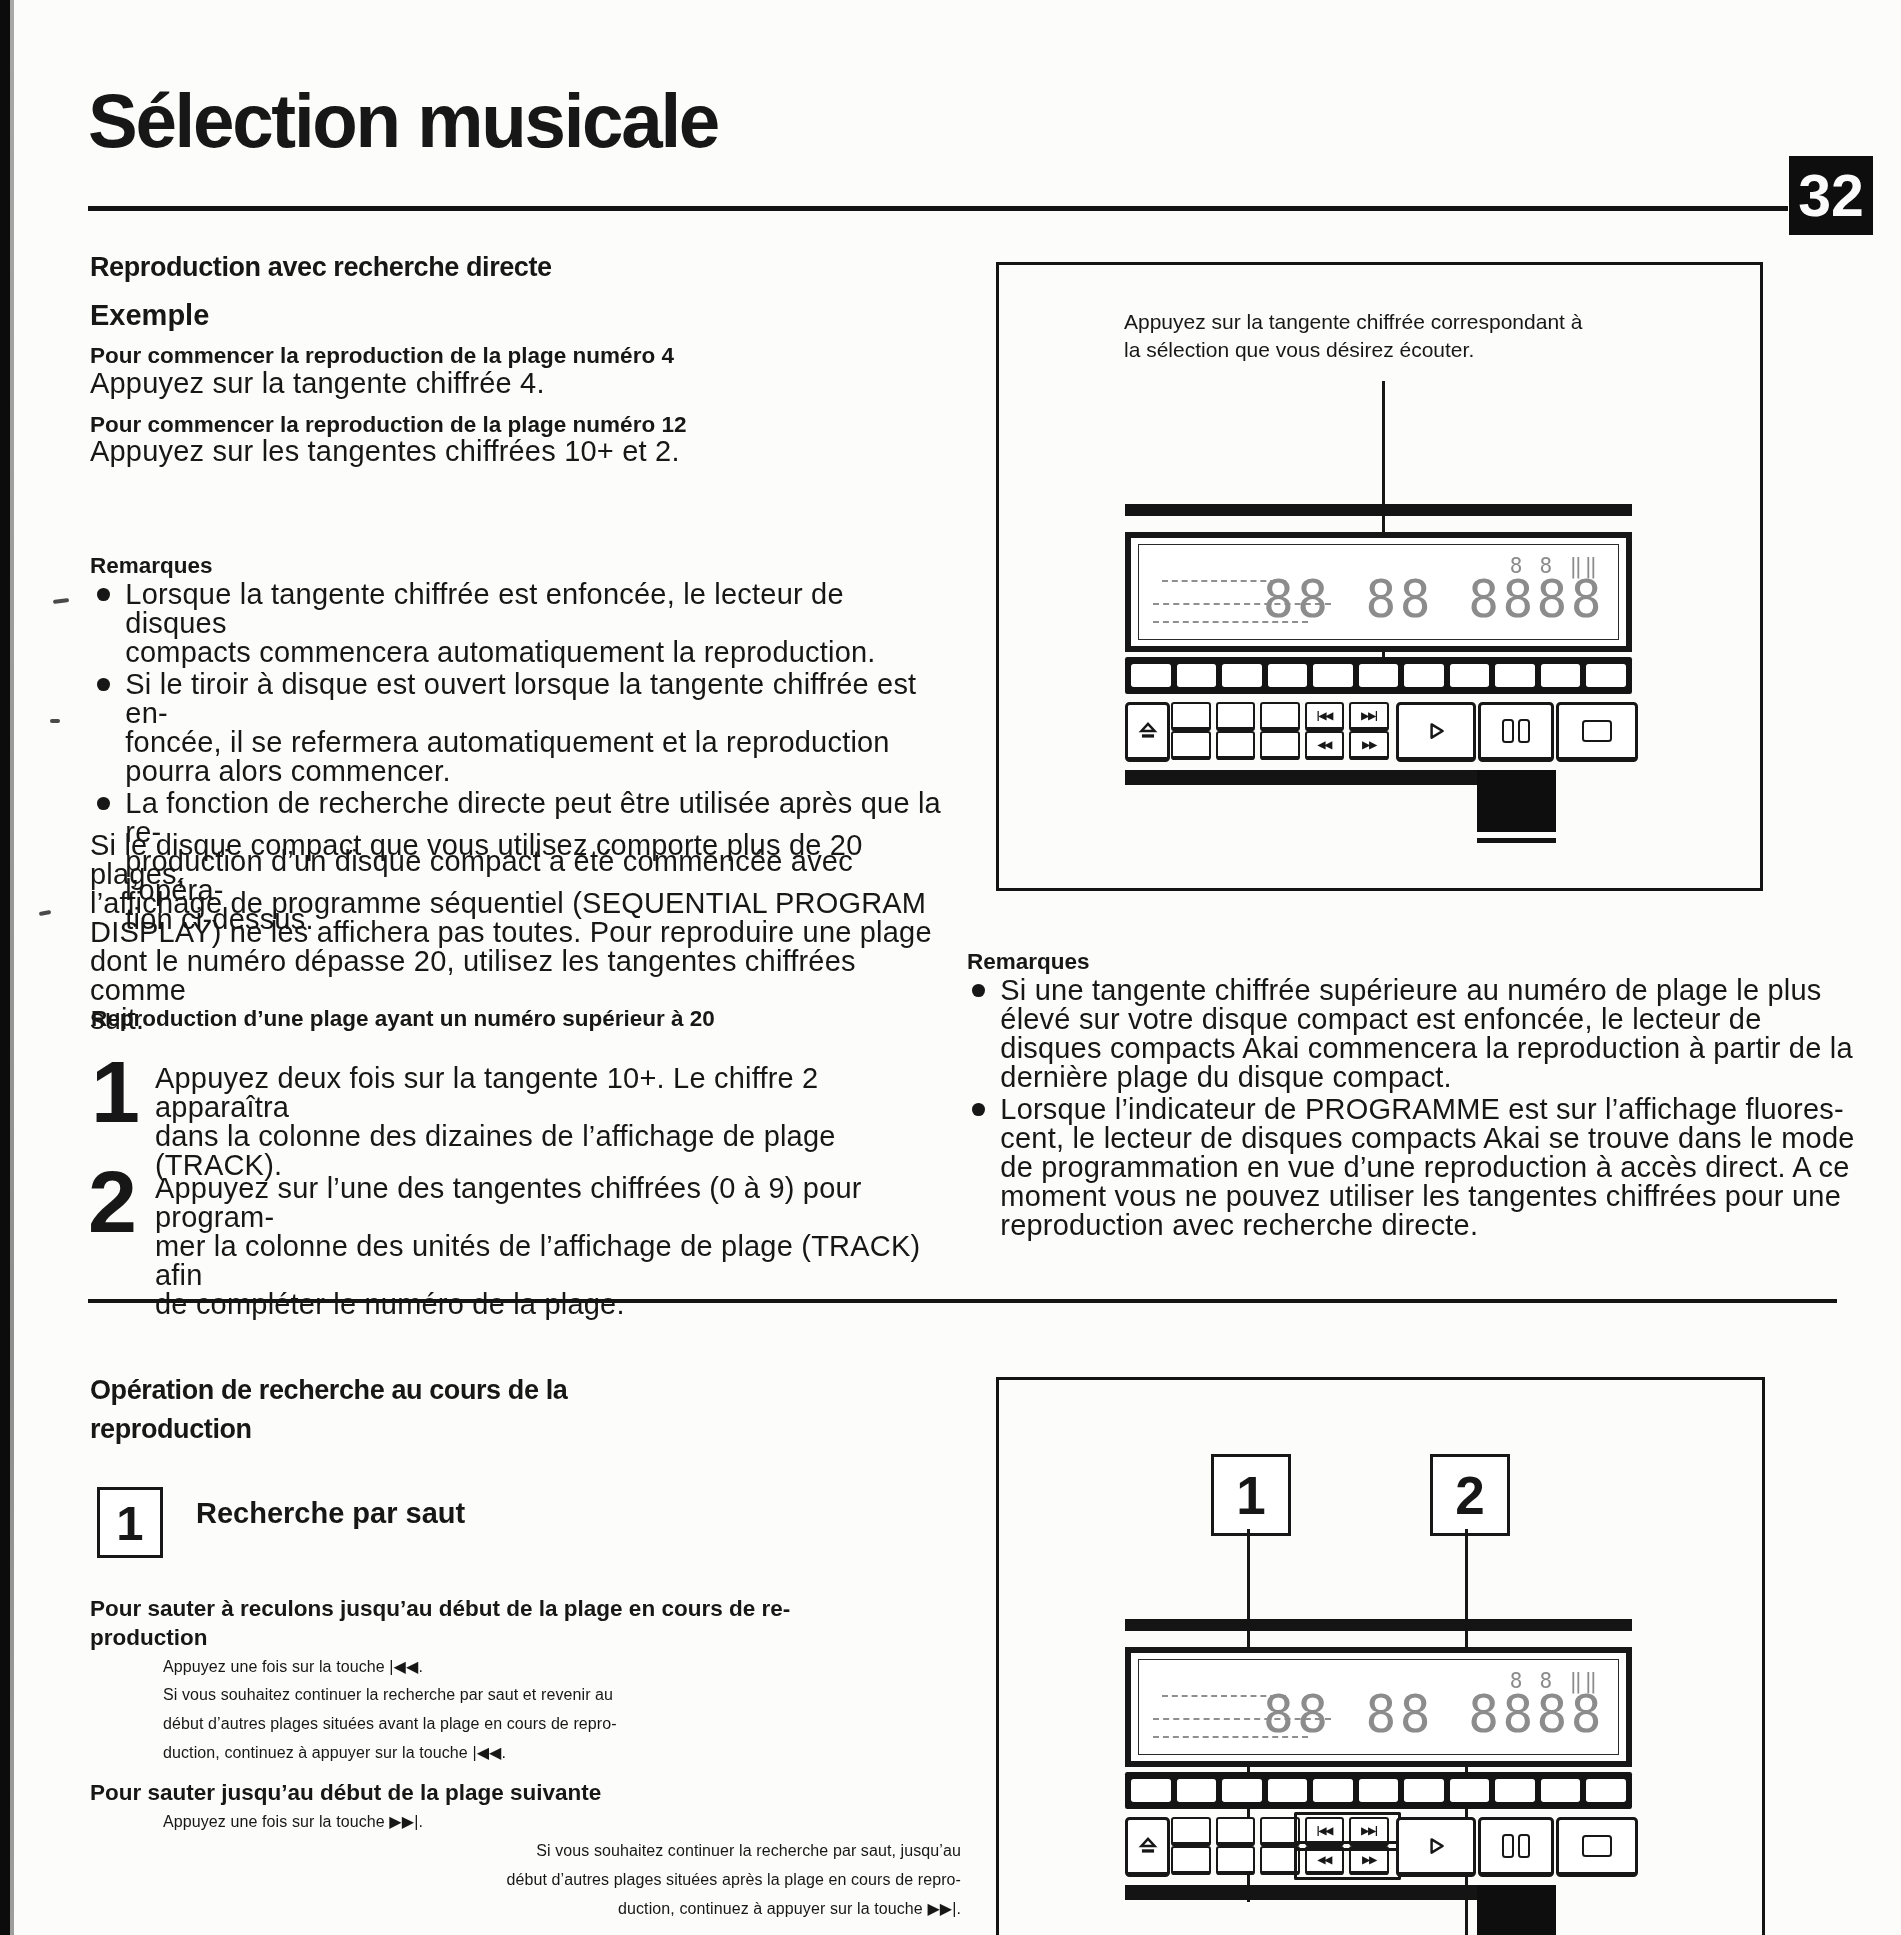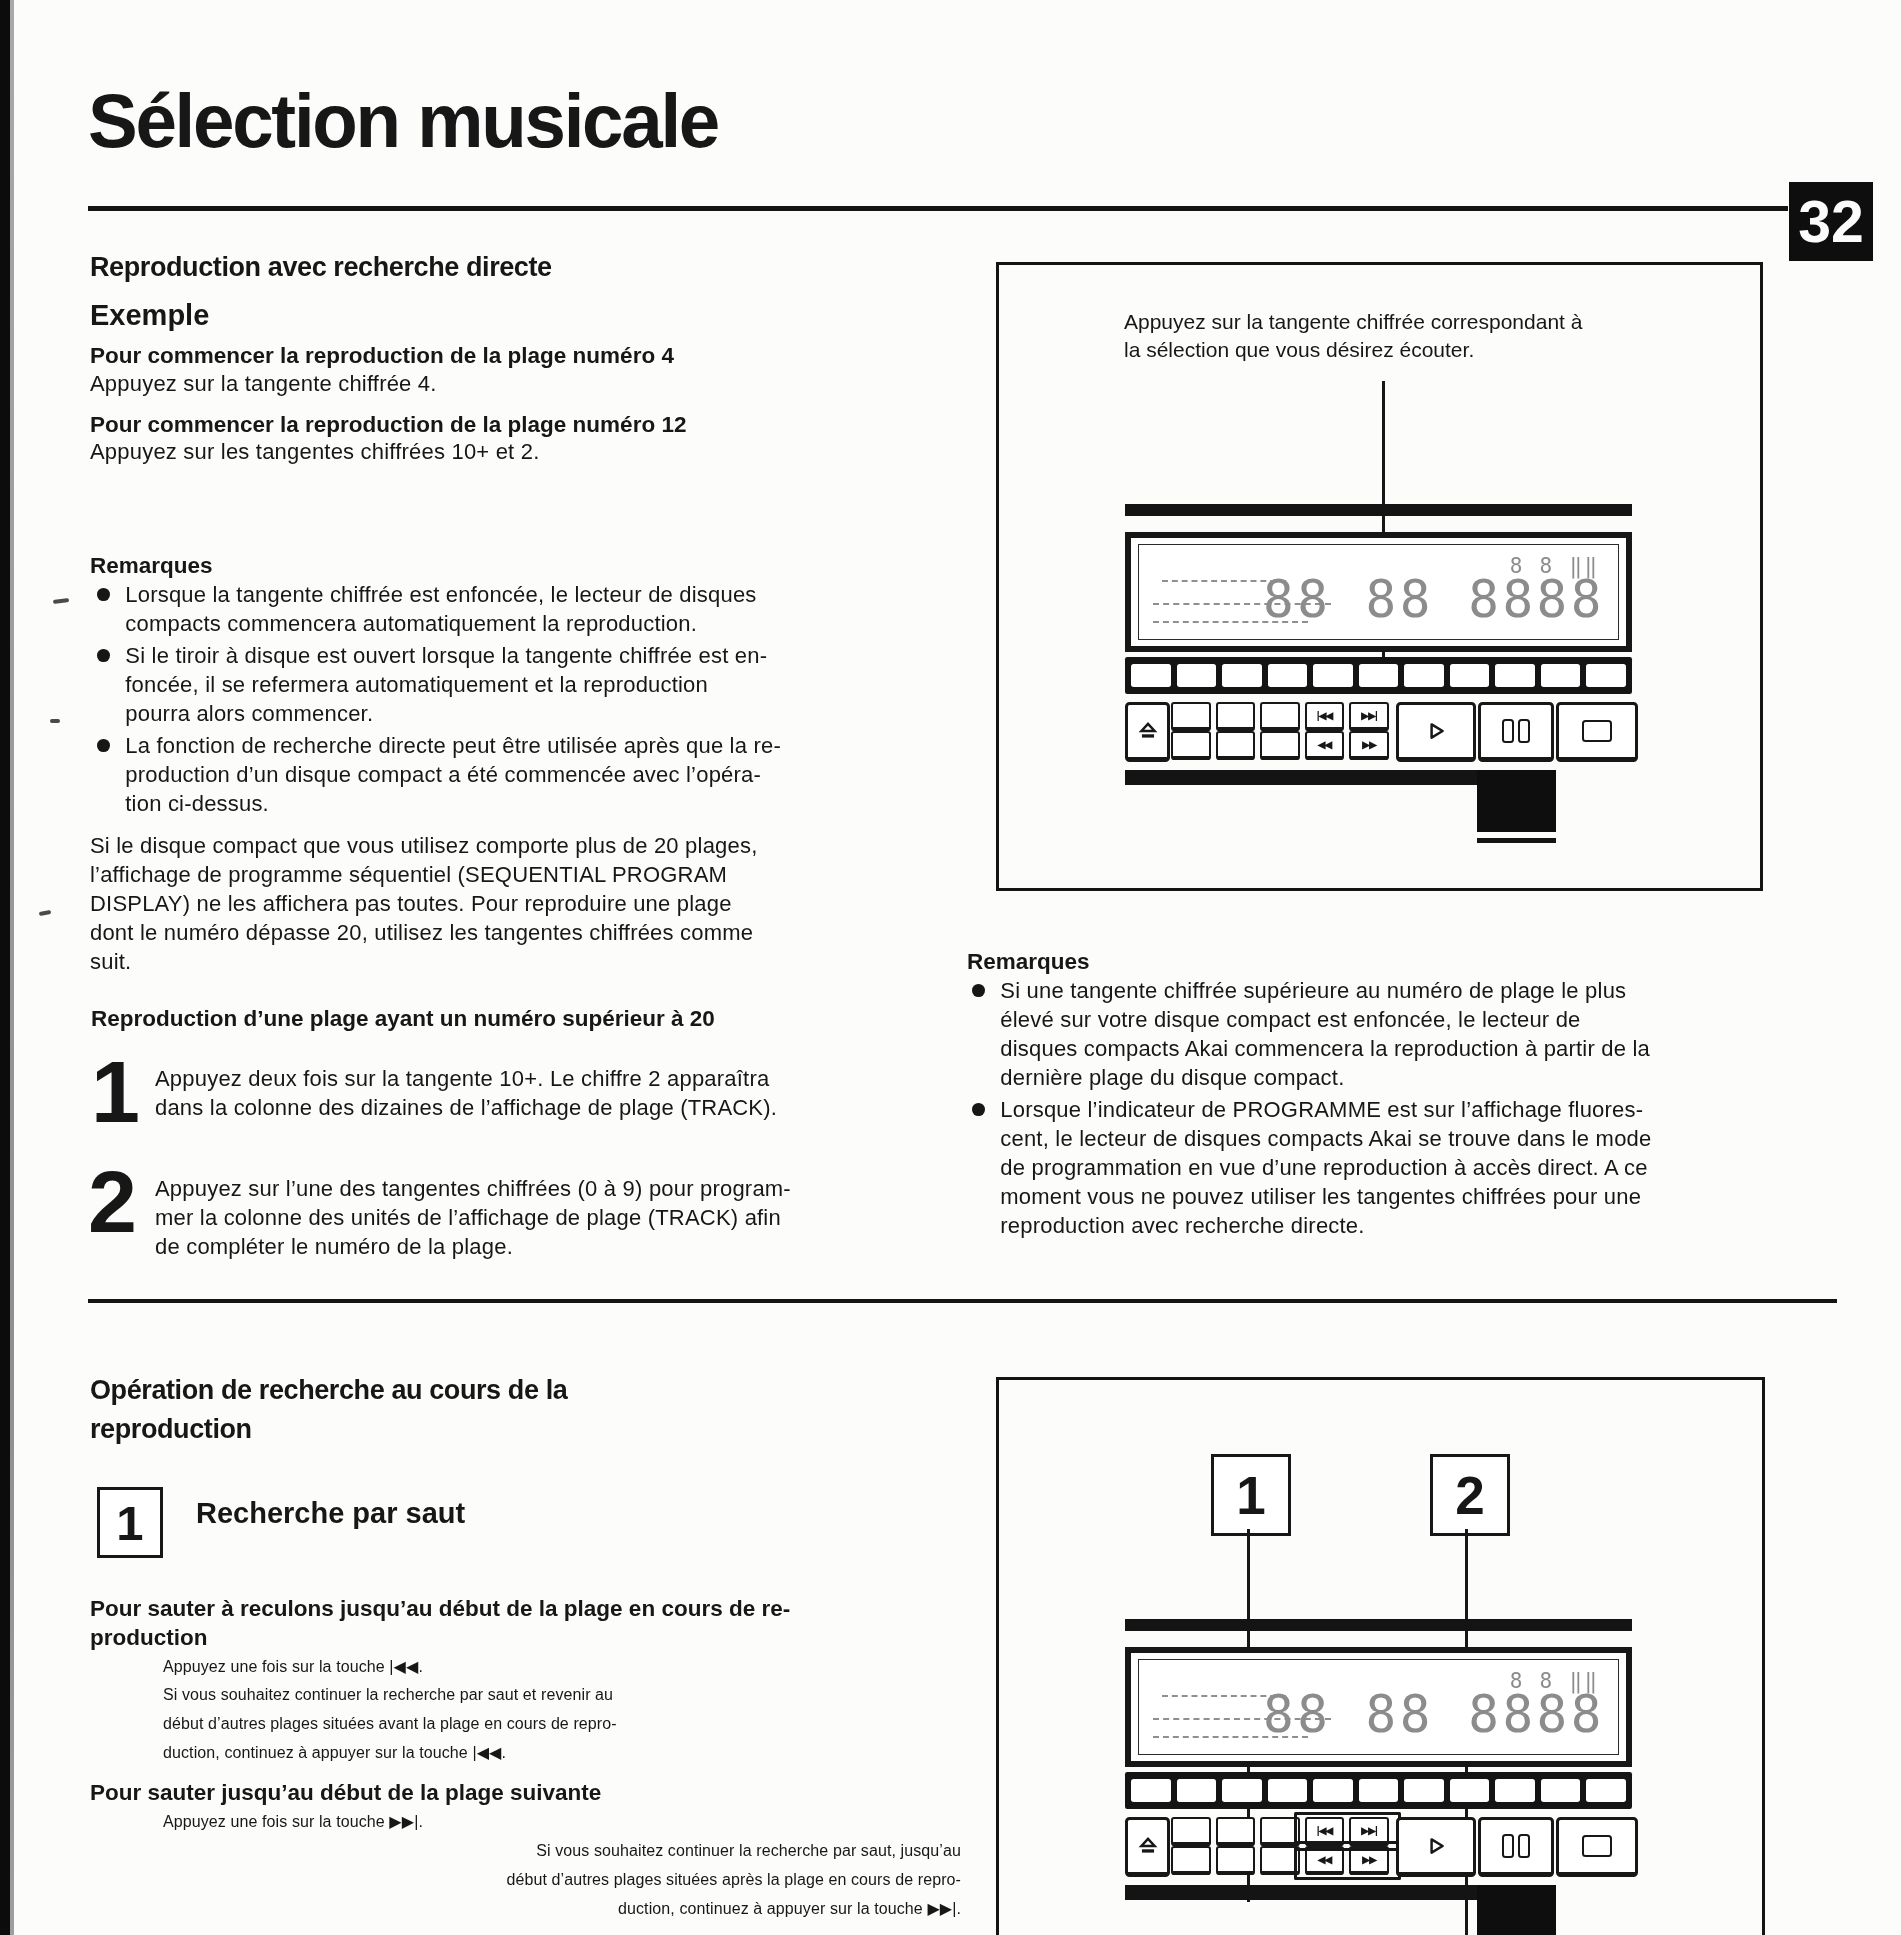--- a/index.html
+++ b/index.html
@@ -1,28 +1,28 @@
 <!DOCTYPE html>
 <html style="font-size:6.2px"><head>
 <meta charset="utf-8">
 <style>
   html,body{margin:0;padding:0;background:#d8d8d4;}
   .page{position:relative;width:1902px;height:2695px;background:#fcfcfa;color:#171717;
         font-family:"Liberation Sans",sans-serif;overflow:hidden;}
   .abs{position:absolute;}
   .pre{white-space:pre-line;}
-  .body{font-size:22px;line-height:29px;letter-spacing:0.2px;}
+  .body{font-size:29px;line-height:29px;letter-spacing:0.2px;}
   .body-sm{font-size:16px;line-height:29px;letter-spacing:0.1px;}
   .scan-edge{left:0;top:0;width:10px;height:2695px;background:#0c0c0c;}
   .scan-edge2{left:10px;top:0;width:3.9px;height:2695px;background:linear-gradient(#555,#222,#666);opacity:.5;}
   .dash{background:#4a4a4a;border-radius:1.9px;}
   .page-title{left:88px;top:77px;font-size:76px;font-weight:bold;letter-spacing:-2.3px;transform:scaleX(.98);transform-origin:left;}
   .title-rule{left:88px;top:206px;width:1700px;height:5px;background:#141414;}
   .mid-rule{left:88px;top:1299px;width:1749px;height:4.3px;background:#141414;}
-  .badge{left:1789px;top:182px;width:84px;height:79px;background:#0e0e0e;color:#fbfbfb;
+  .badge{left:1789px;top:156px;width:84px;height:79px;background:#0e0e0e;color:#fbfbfb;
          display:flex;align-items:center;justify-content:center;font-size:59px;font-weight:bold;}
   .h2{font-size:27px;font-weight:bold;letter-spacing:-0.4px;line-height:39px;}
   .h3{font-size:29px;font-weight:bold;}
   .subhead{font-size:22.5px;font-weight:bold;line-height:29px;}
   .remark-row{display:flex;gap:15.5px;margin-bottom:3.1px;}
   .remark-dot{flex:0 0 auto;width:12.8px;height:12.8px;border-radius:50%;background:#171717;margin-top:8.1px;}
   .stepnum{font-size:88px;font-weight:bold;line-height:1;}
   .numbox{width:60px;height:65px;border:3.9px solid #171717;display:flex;align-items:center;justify-content:center;
           font-size:49px;font-weight:bold;background:#fff;}
   .figbox{border:3.9px solid #141414;background:#fcfcfa;}

